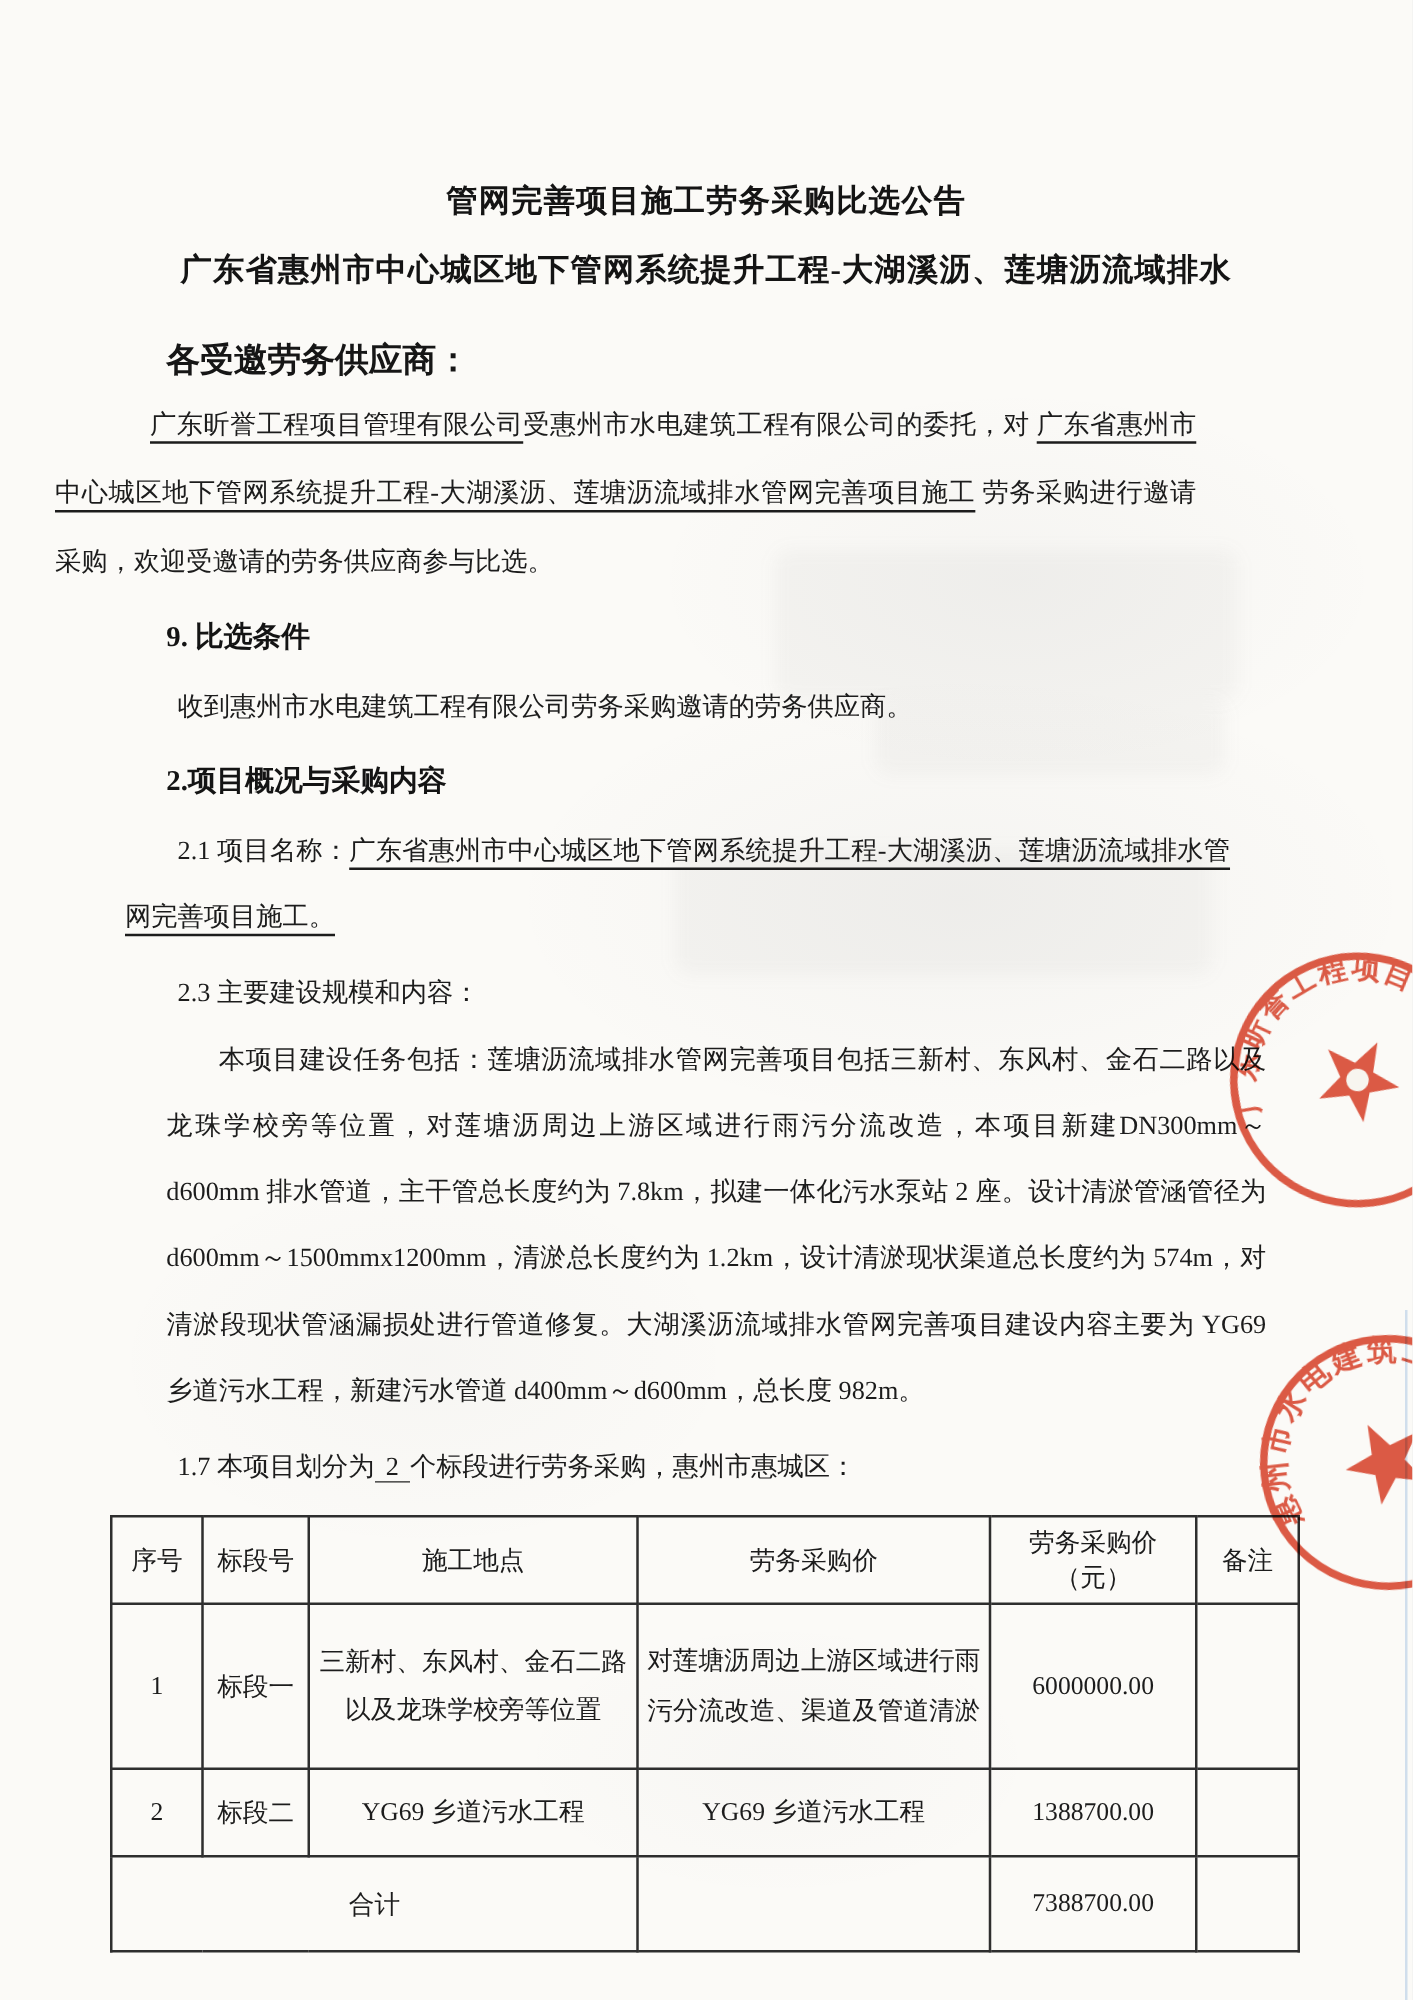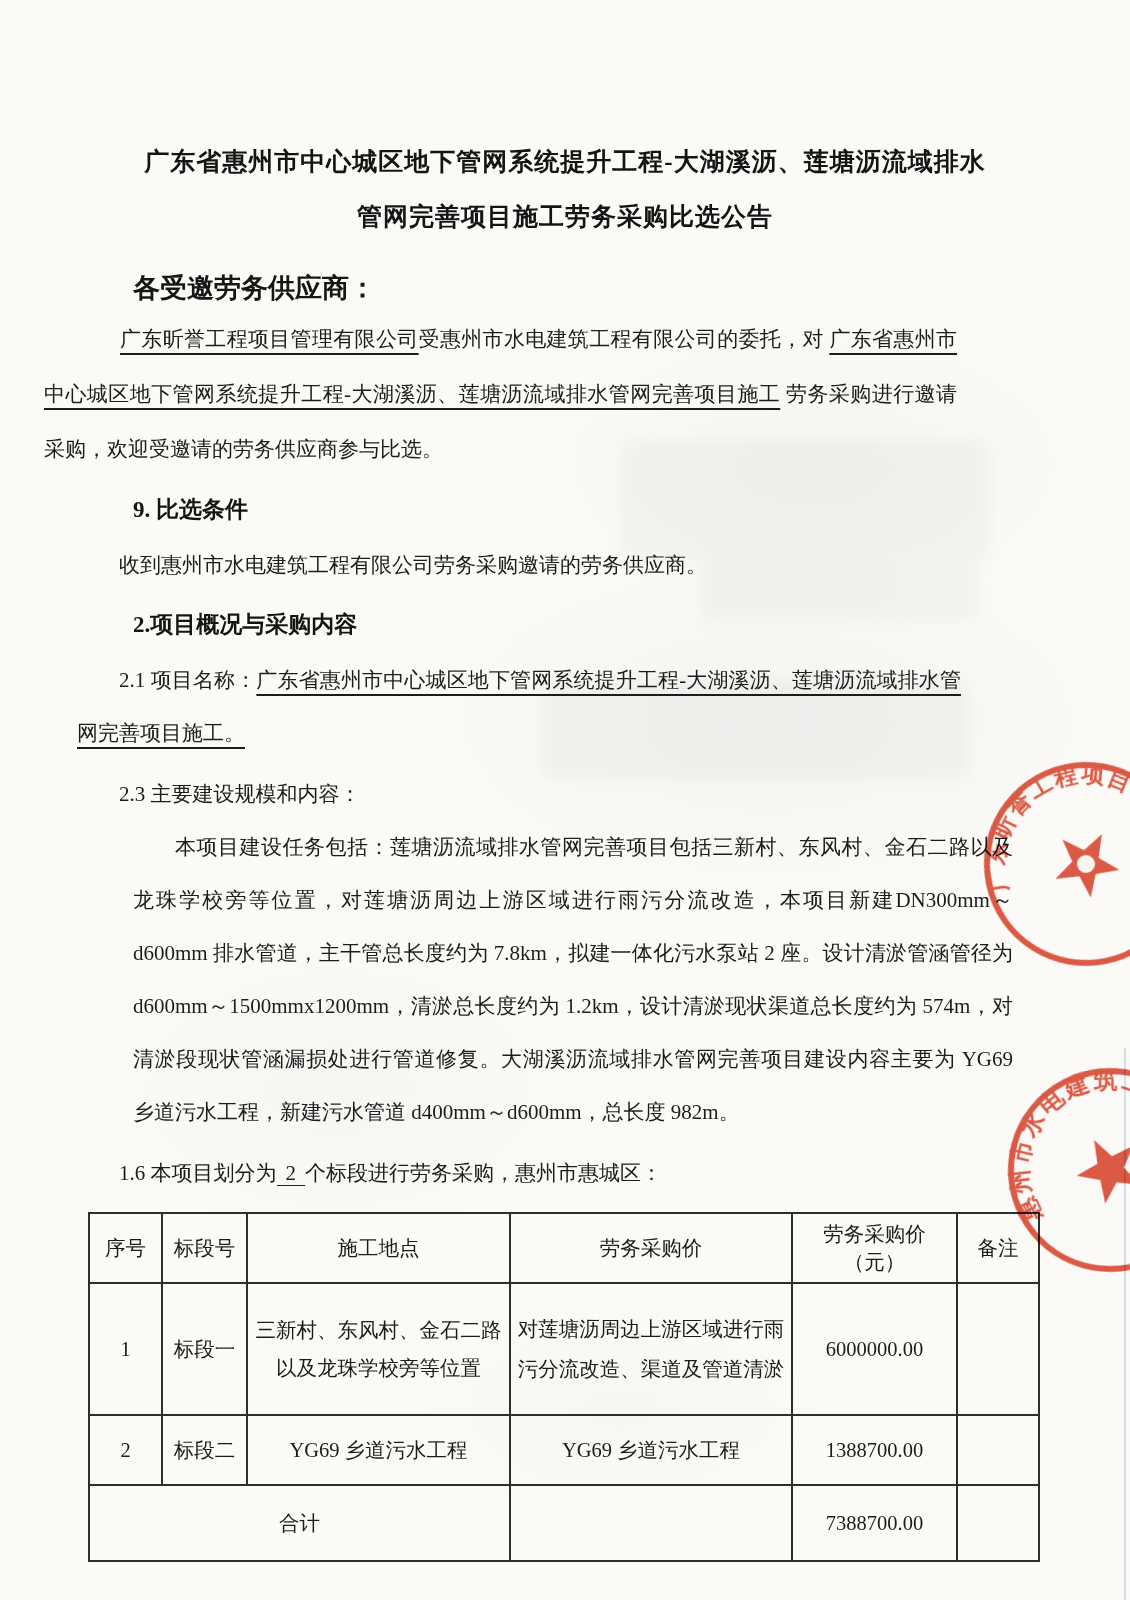--- a/index.html
+++ b/index.html
@@ -36,21 +36,21 @@
   .salutation{
     margin:26px 0 0 133px;font-size:27px;font-weight:700;color:#161616;
   }
   .para{
     font-size:21px;line-height:55px;text-align:justify;color:#1c1c1c;
   }
   .intro{margin:6px 0 0 44px;width:913px;text-indent:76px;}
   .heading{
     margin:12px 0 0 133px;font-size:23px;font-weight:700;color:#141414;line-height:42px;
   }
-  .body-para{margin:8px 0 0 77px;width:884px;text-indent:42px;line-height:53px;}
+  .body-para{margin:8px 0 0 100px;width:884px;text-indent:42px;line-height:53px;}
   .scope{margin:0 0 0 133px;width:880px;text-indent:42px;line-height:53px;}
   .u{text-decoration:underline;text-decoration-thickness:1.5px;text-underline-offset:7px;}
   .u-num{border-bottom:1.5px solid #222;padding:0 9px;}
   table.lots{
     margin:12px 0 0 88px;border-collapse:collapse;table-layout:fixed;
     width:950px;font-size:20.5px;color:#1c1c1c;
   }
   table.lots th,table.lots td{
     border:2px solid #2e2e2e;text-align:center;vertical-align:middle;
     padding:6px 4px;font-weight:400;background:transparent;
@@ -75,42 +75,42 @@
 <div class="page">
 
   <div class="ghost" style="left:620px;top:440px;width:370px;height:120px;"></div>
   <div class="ghost" style="left:540px;top:680px;width:430px;height:100px;"></div>
   <div class="ghost" style="left:700px;top:560px;width:280px;height:60px;"></div>
   <div class="edge-line" style="left:1124px;top:1048px;height:552px;"></div>
 
   <div class="content">
 
     <div class="doc-title">
+      <div>管网完善项目施工劳务采购比选公告</div>
       <div>广东省惠州市中心城区地下管网系统提升工程-大湖溪沥、莲塘沥流域排水</div>
-      <div>管网完善项目施工劳务采购比选公告</div>
     </div>
 
     <div class="salutation">各受邀劳务供应商：</div>
 
     <div class="para intro"><span class="u">广东昕誉工程项目管理有限公司</span><span>受惠州市水电建筑工程有限公司的委托，对 </span><span class="u">广东省惠州市中心城区地下管网系统提升工程-大湖溪沥、莲塘沥流域排水管网完善项目施工</span><span> 劳务采购进行邀请采购，欢迎受邀请的劳务供应商参与比选。</span></div>
 
     <div class="heading">9. 比选条件</div>
 
     <div class="para body-para">收到惠州市水电建筑工程有限公司劳务采购邀请的劳务供应商。</div>
 
     <div class="heading">2.项目概况与采购内容</div>
 
     <div class="para body-para"><span>2.1 项目名称：</span><span class="u">广东省惠州市中心城区地下管网系统提升工程-大湖溪沥、莲塘沥流域排水管网完善项目施工。</span></div>
 
 
     <div class="para body-para">2.3 主要建设规模和内容：</div>
 
     <div class="para scope">本项目建设任务包括：莲塘沥流域排水管网完善项目包括三新村、东风村、金石二路以及龙珠学校旁等位置，对莲塘沥周边上游区域进行雨污分流改造，本项目新建DN300mm～d600mm 排水管道，主干管总长度约为 7.8km，拟建一体化污水泵站 2 座。设计清淤管涵管径为 d600mm～1500mmx1200mm，清淤总长度约为 1.2km，设计清淤现状渠道总长度约为 574m，对清淤段现状管涵漏损处进行管道修复。大湖溪沥流域排水管网完善项目建设内容主要为 YG69 乡道污水工程，新建污水管道 d400mm～d600mm，总长度 982m。</div>
 
-    <div class="para body-para"><span>1.6 本项目划分为</span><span class="u-num">2</span><span>个标段进行劳务采购，惠州市惠城区：</span></div>
+    <div class="para body-para"><span>1.7 本项目划分为</span><span class="u-num">2</span><span>个标段进行劳务采购，惠州市惠城区：</span></div>
 
     <table class="lots">
       <colgroup>
         <col style="width:73px">
           <col style="width:85px">
           <col style="width:263px">
         <col style="width:282px">
           <col style="width:165px">
           <col style="width:82px">
       </colgroup>

